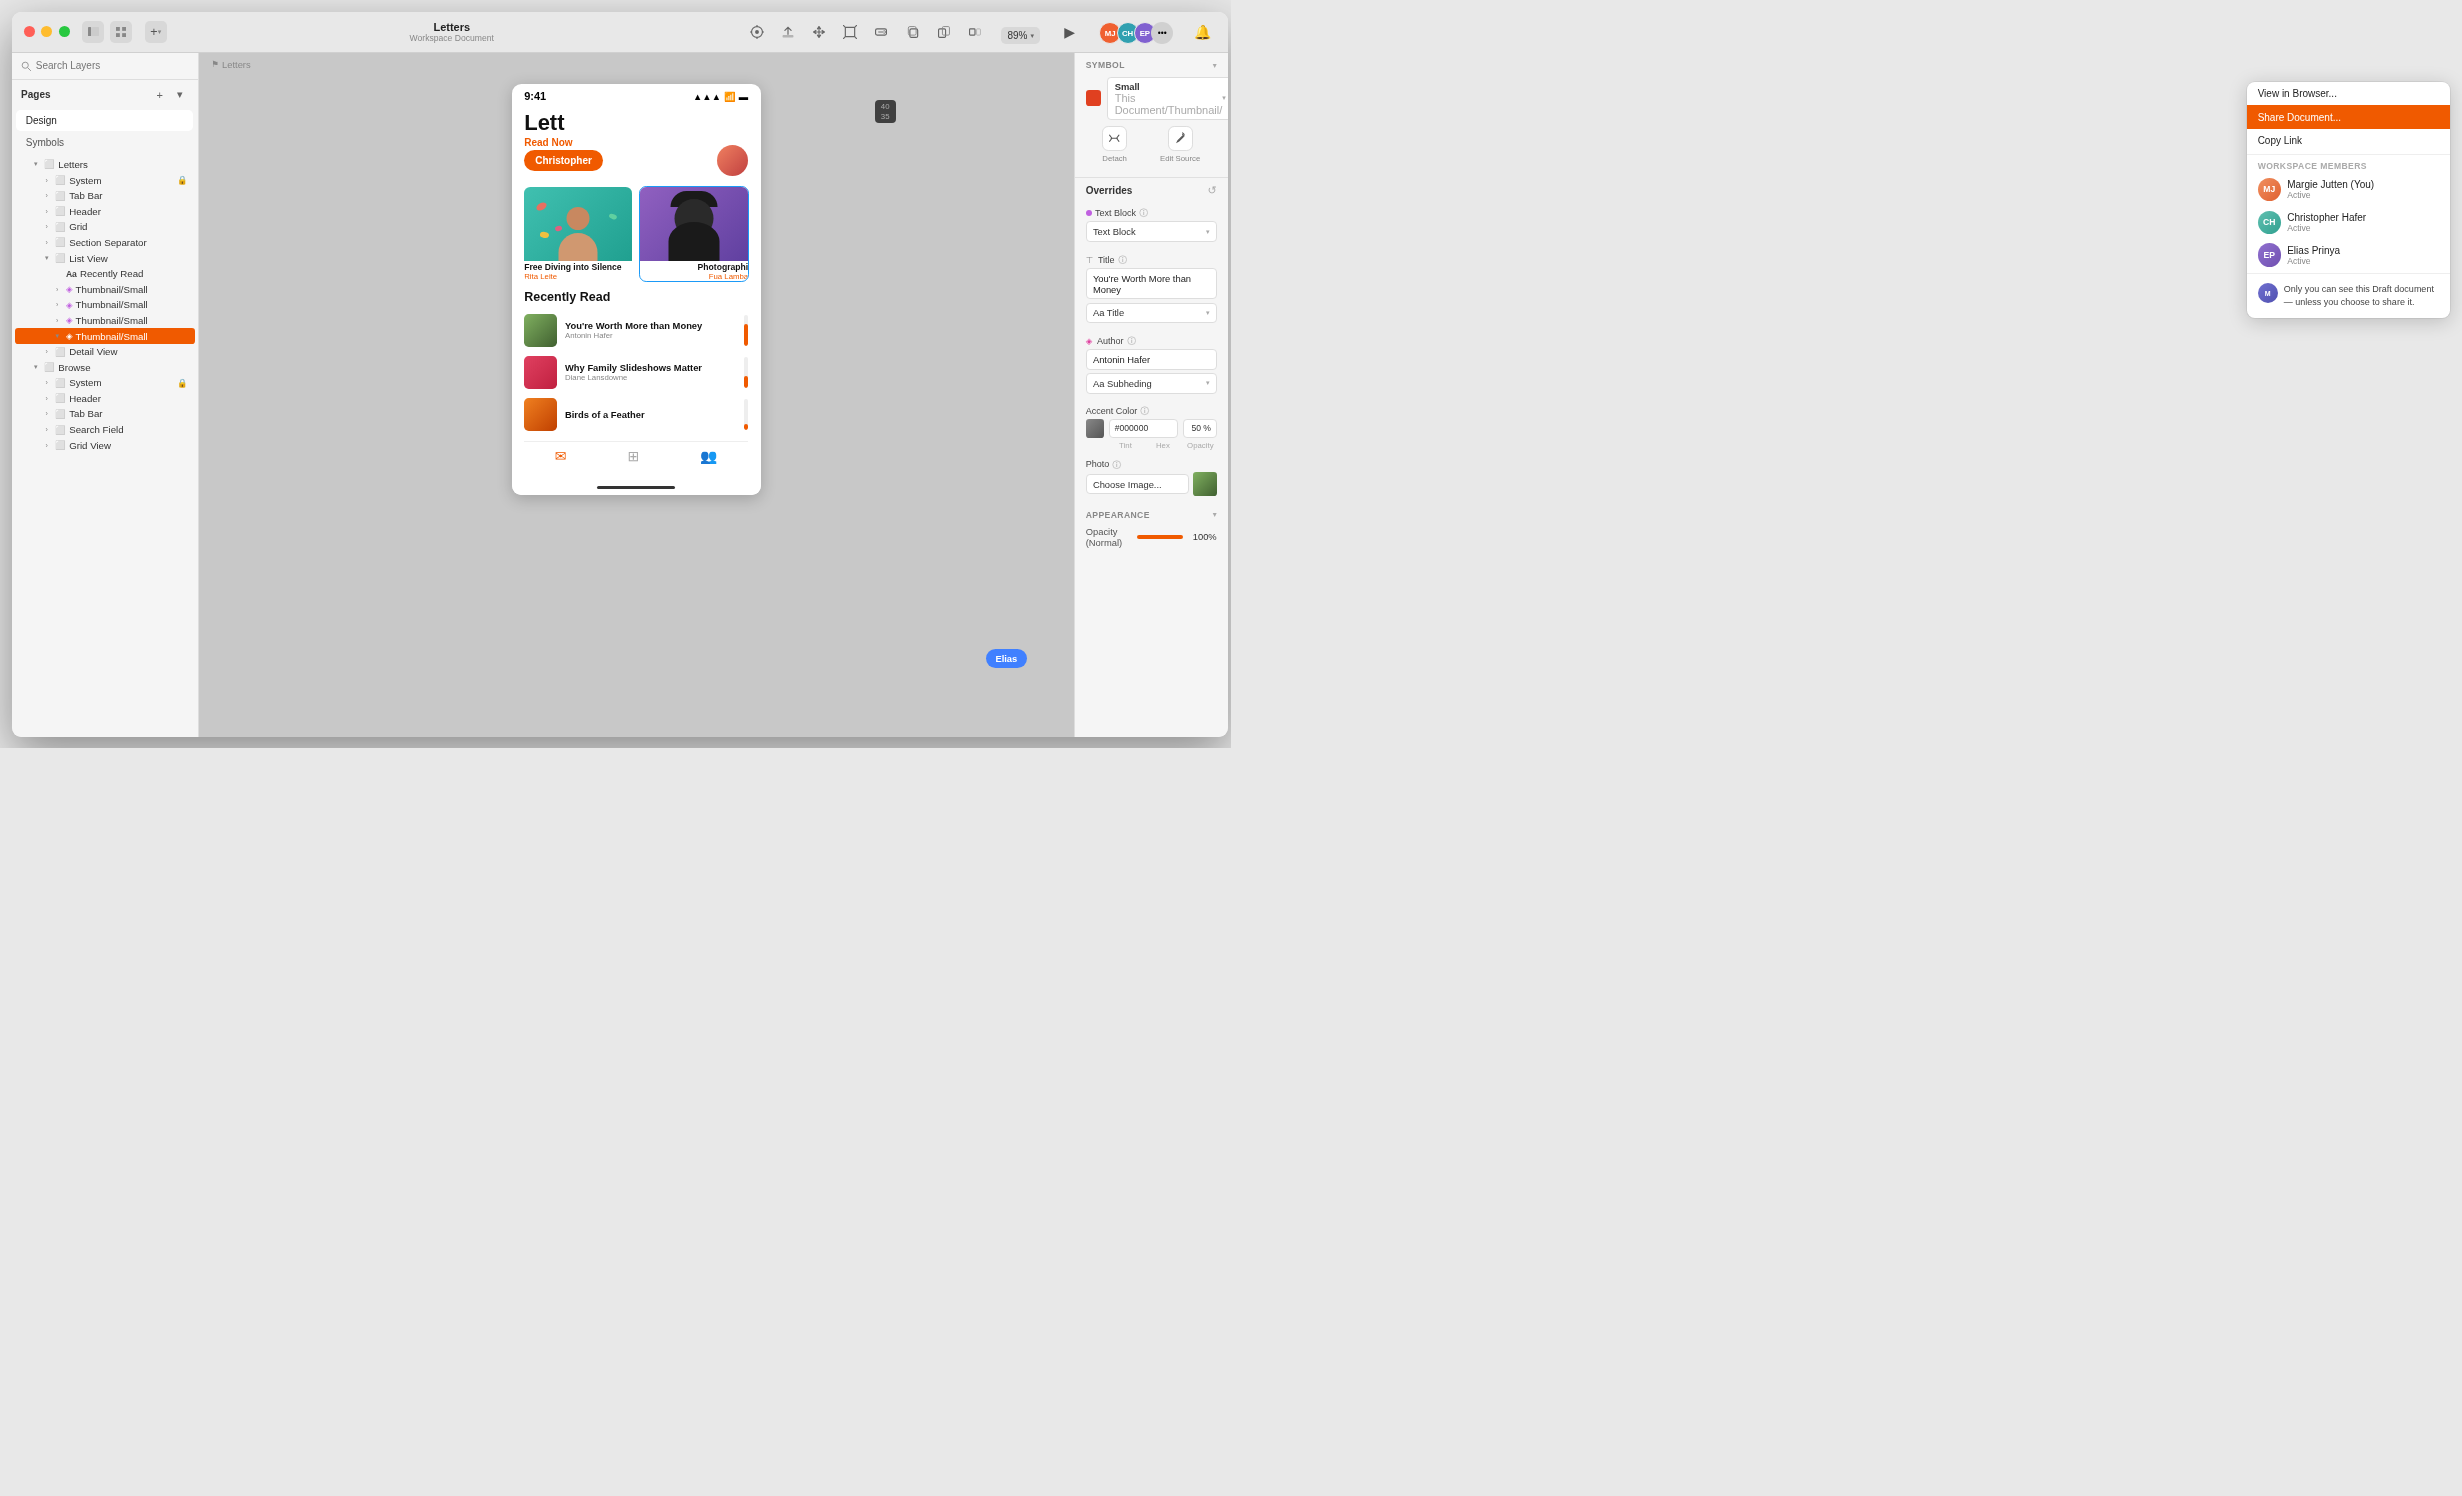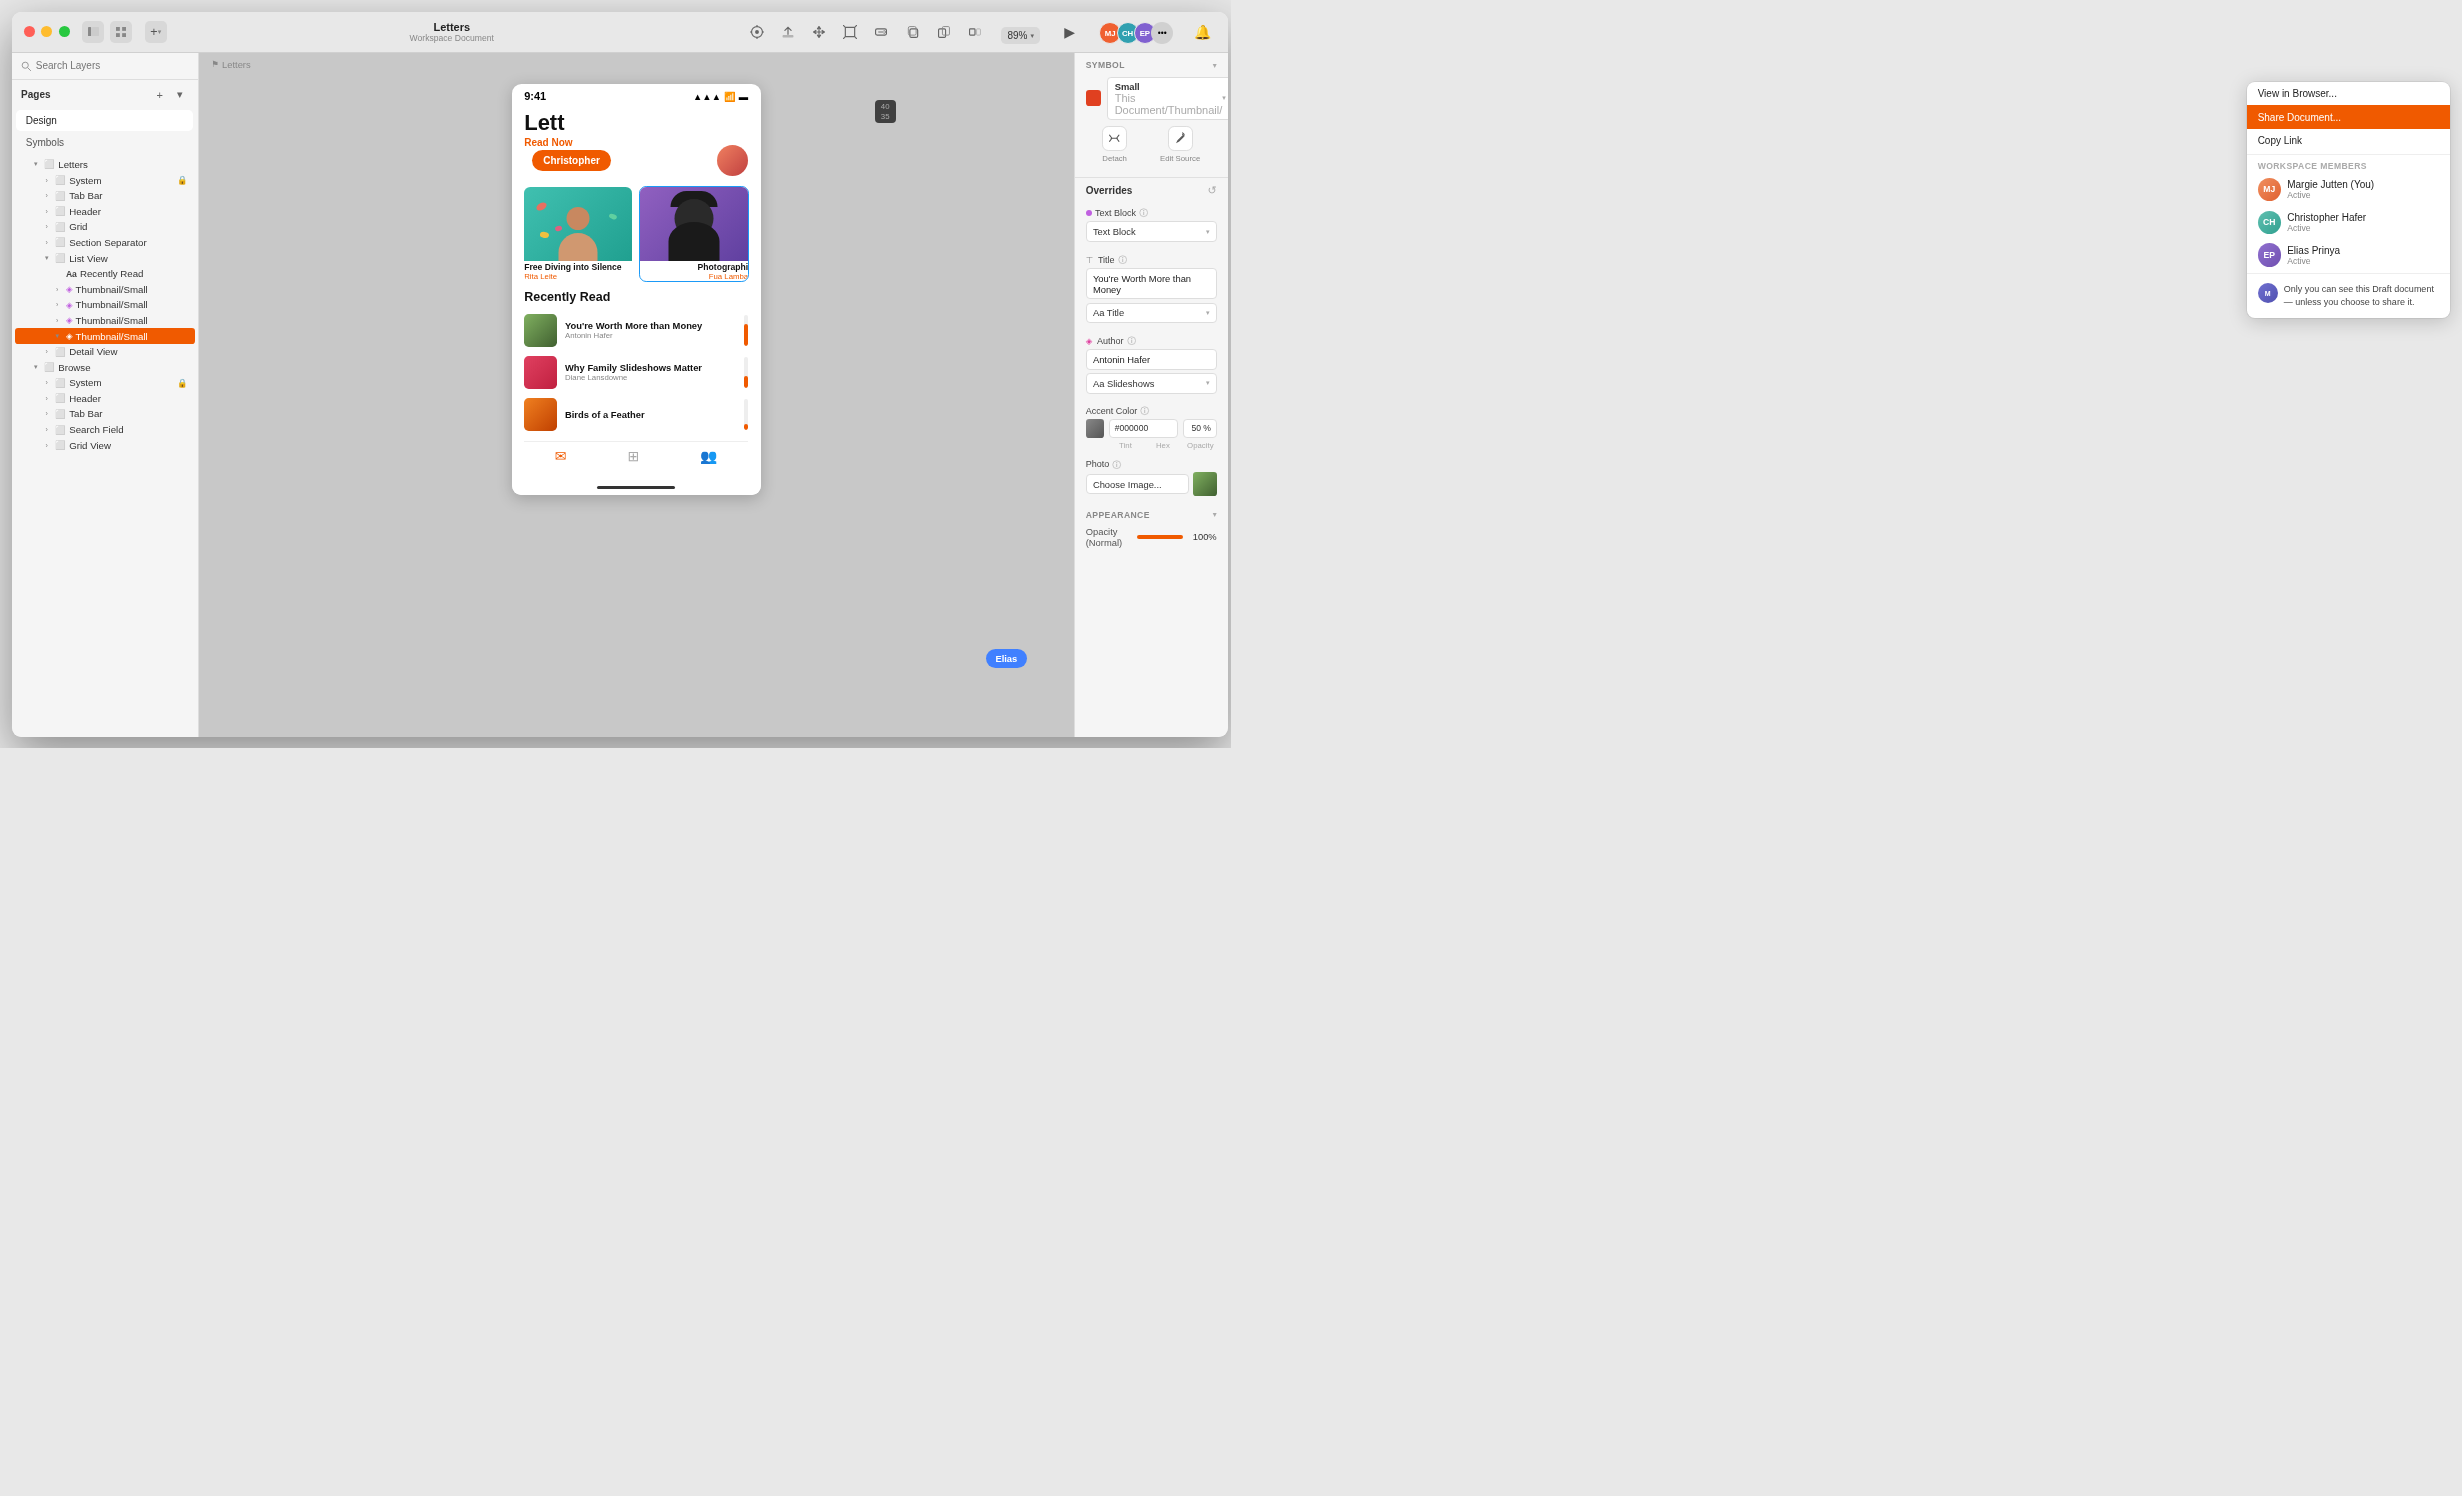--- a/index.html
+++ b/index.html
@@ -1070,21 +1070,21 @@
         </div>
 
         <div class="phone-content">
 
           <div class="letters-hero">
             <div style="font-size:22px;font-weight:900;color:#111;line-height:1.1;">Lett</div>
             <div style="font-size:10px;font-weight:700;color:#f05a00;margin-top:1.6px;">Read Now</div>
           </div>
 
           <div class="hero-row">
-            <div class="name-badge" style="font-size:10px;padding:4.7px 11px;margin-left:8px;">Christopher</div>
+            <div class="name-badge" style="font-size:10px;padding:4.7px 11px;">Christopher</div>
             <div class="profile-avatar"></div>
           </div>
 
           <div class="thumbnail-grid" style="margin-top:11px;">
             <div class="thumbnail-card">
               <div class="thumb-img teal-bg" style="position:relative;overflow:hidden;">
 
                 <div style="position:absolute;top:15.6px;left:11.7px;width:11px;height:7px;background:#e87060;border-radius:50%;transform:rotate(-30deg);"></div>
                 <div style="position:absolute;top:27px;right:15.6px;width:7.8px;height:4.7px;background:#60d0a0;border-radius:50%;transform:rotate(20deg);"></div>
                 <div style="position:absolute;bottom:23.4px;left:15.6px;width:9.4px;height:5.5px;background:#f0c040;border-radius:50%;transform:rotate(10deg);"></div>
@@ -1258,21 +1258,21 @@
           <svg width="9.4" height="9.4" viewBox="0 0 12 12" fill="none">
               <circle cx="6" cy="6" r="5" stroke="#bbb" stroke-width="1"></circle>
               <line x1="6" y1="5" x2="6" y2="9" stroke="#bbb" stroke-width="1.2"></line>
               <circle cx="6" cy="3.5" r="0.8" fill="#bbb"></circle>
             </svg>
         </div>
         <div class="override-value-box">
           Antonin Hafer
         </div>
         <div class="override-field">
-          <span>Aa Slideshows</span>
+          <span>Aa Subheding</span>
           <span style="font-size:7px;color:#aaa;">▾</span>
         </div>
       </div>
 
       <div class="override-item">
         <div class="override-label">
           <span>Accent Color</span>
           <svg width="9.4" height="9.4" viewBox="0 0 12 12" fill="none">
               <circle cx="6" cy="6" r="5" stroke="#bbb" stroke-width="1"></circle>
               <line x1="6" y1="5" x2="6" y2="9" stroke="#bbb" stroke-width="1.2"></line>

